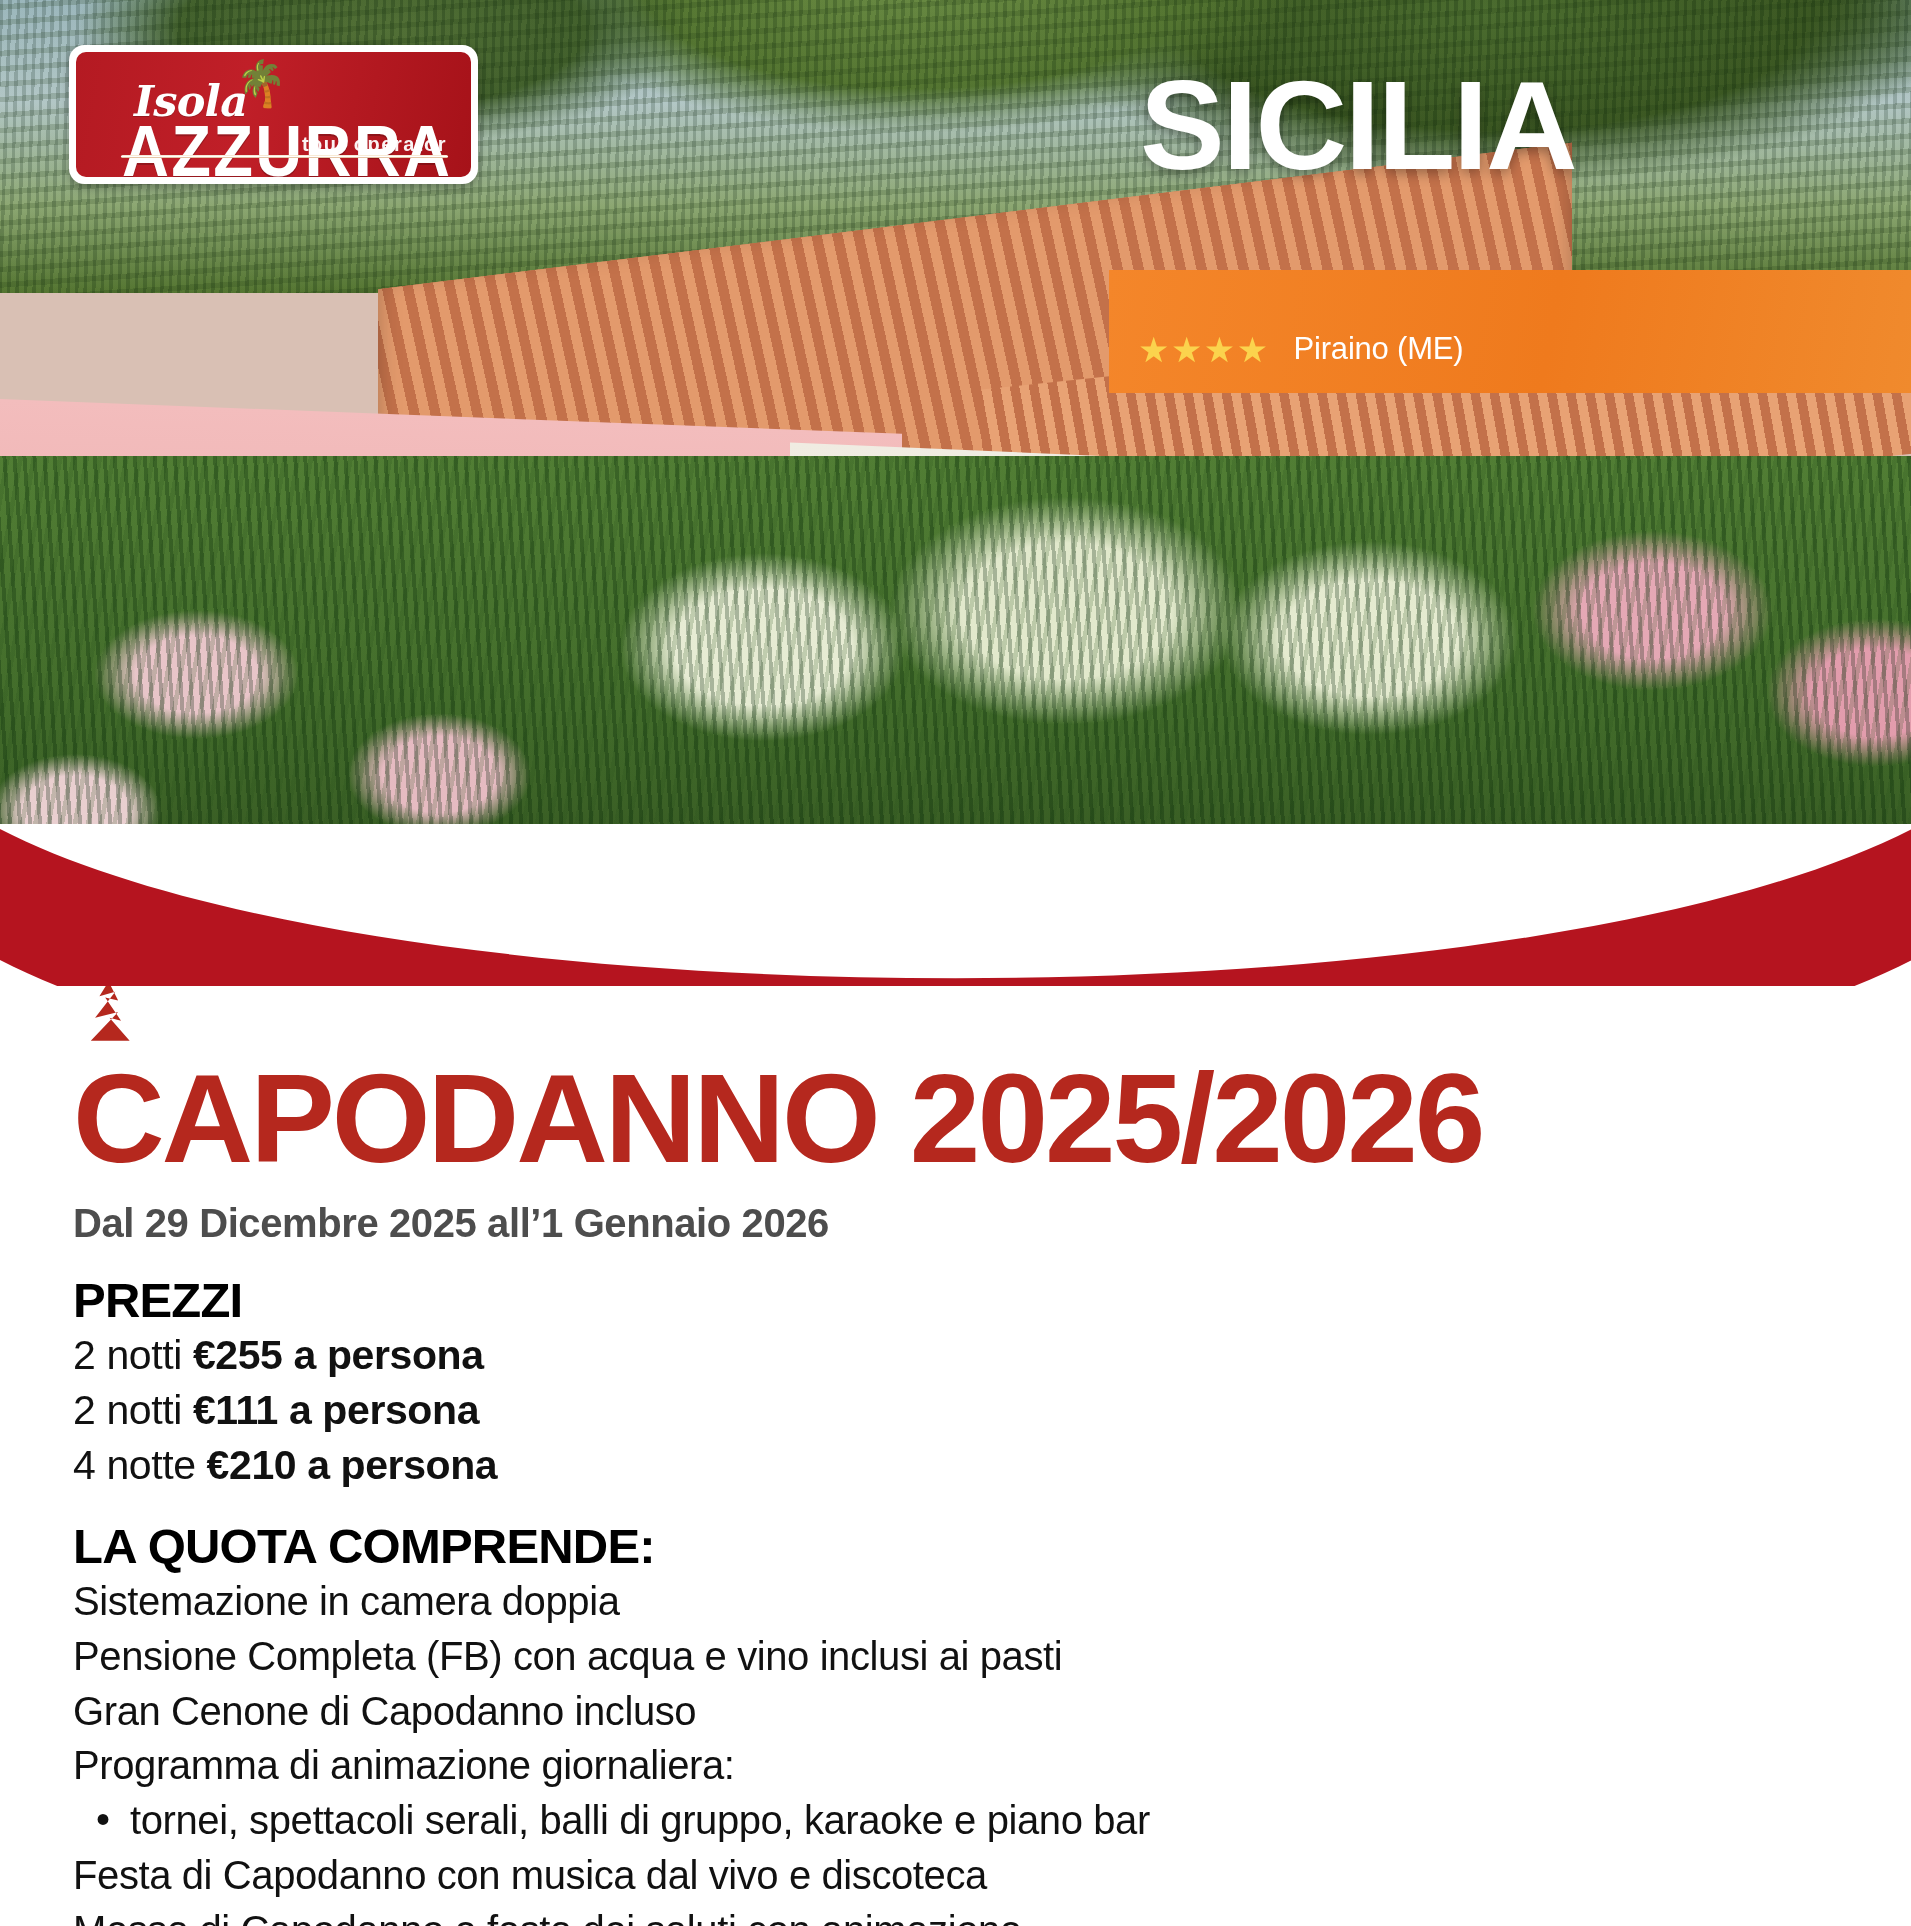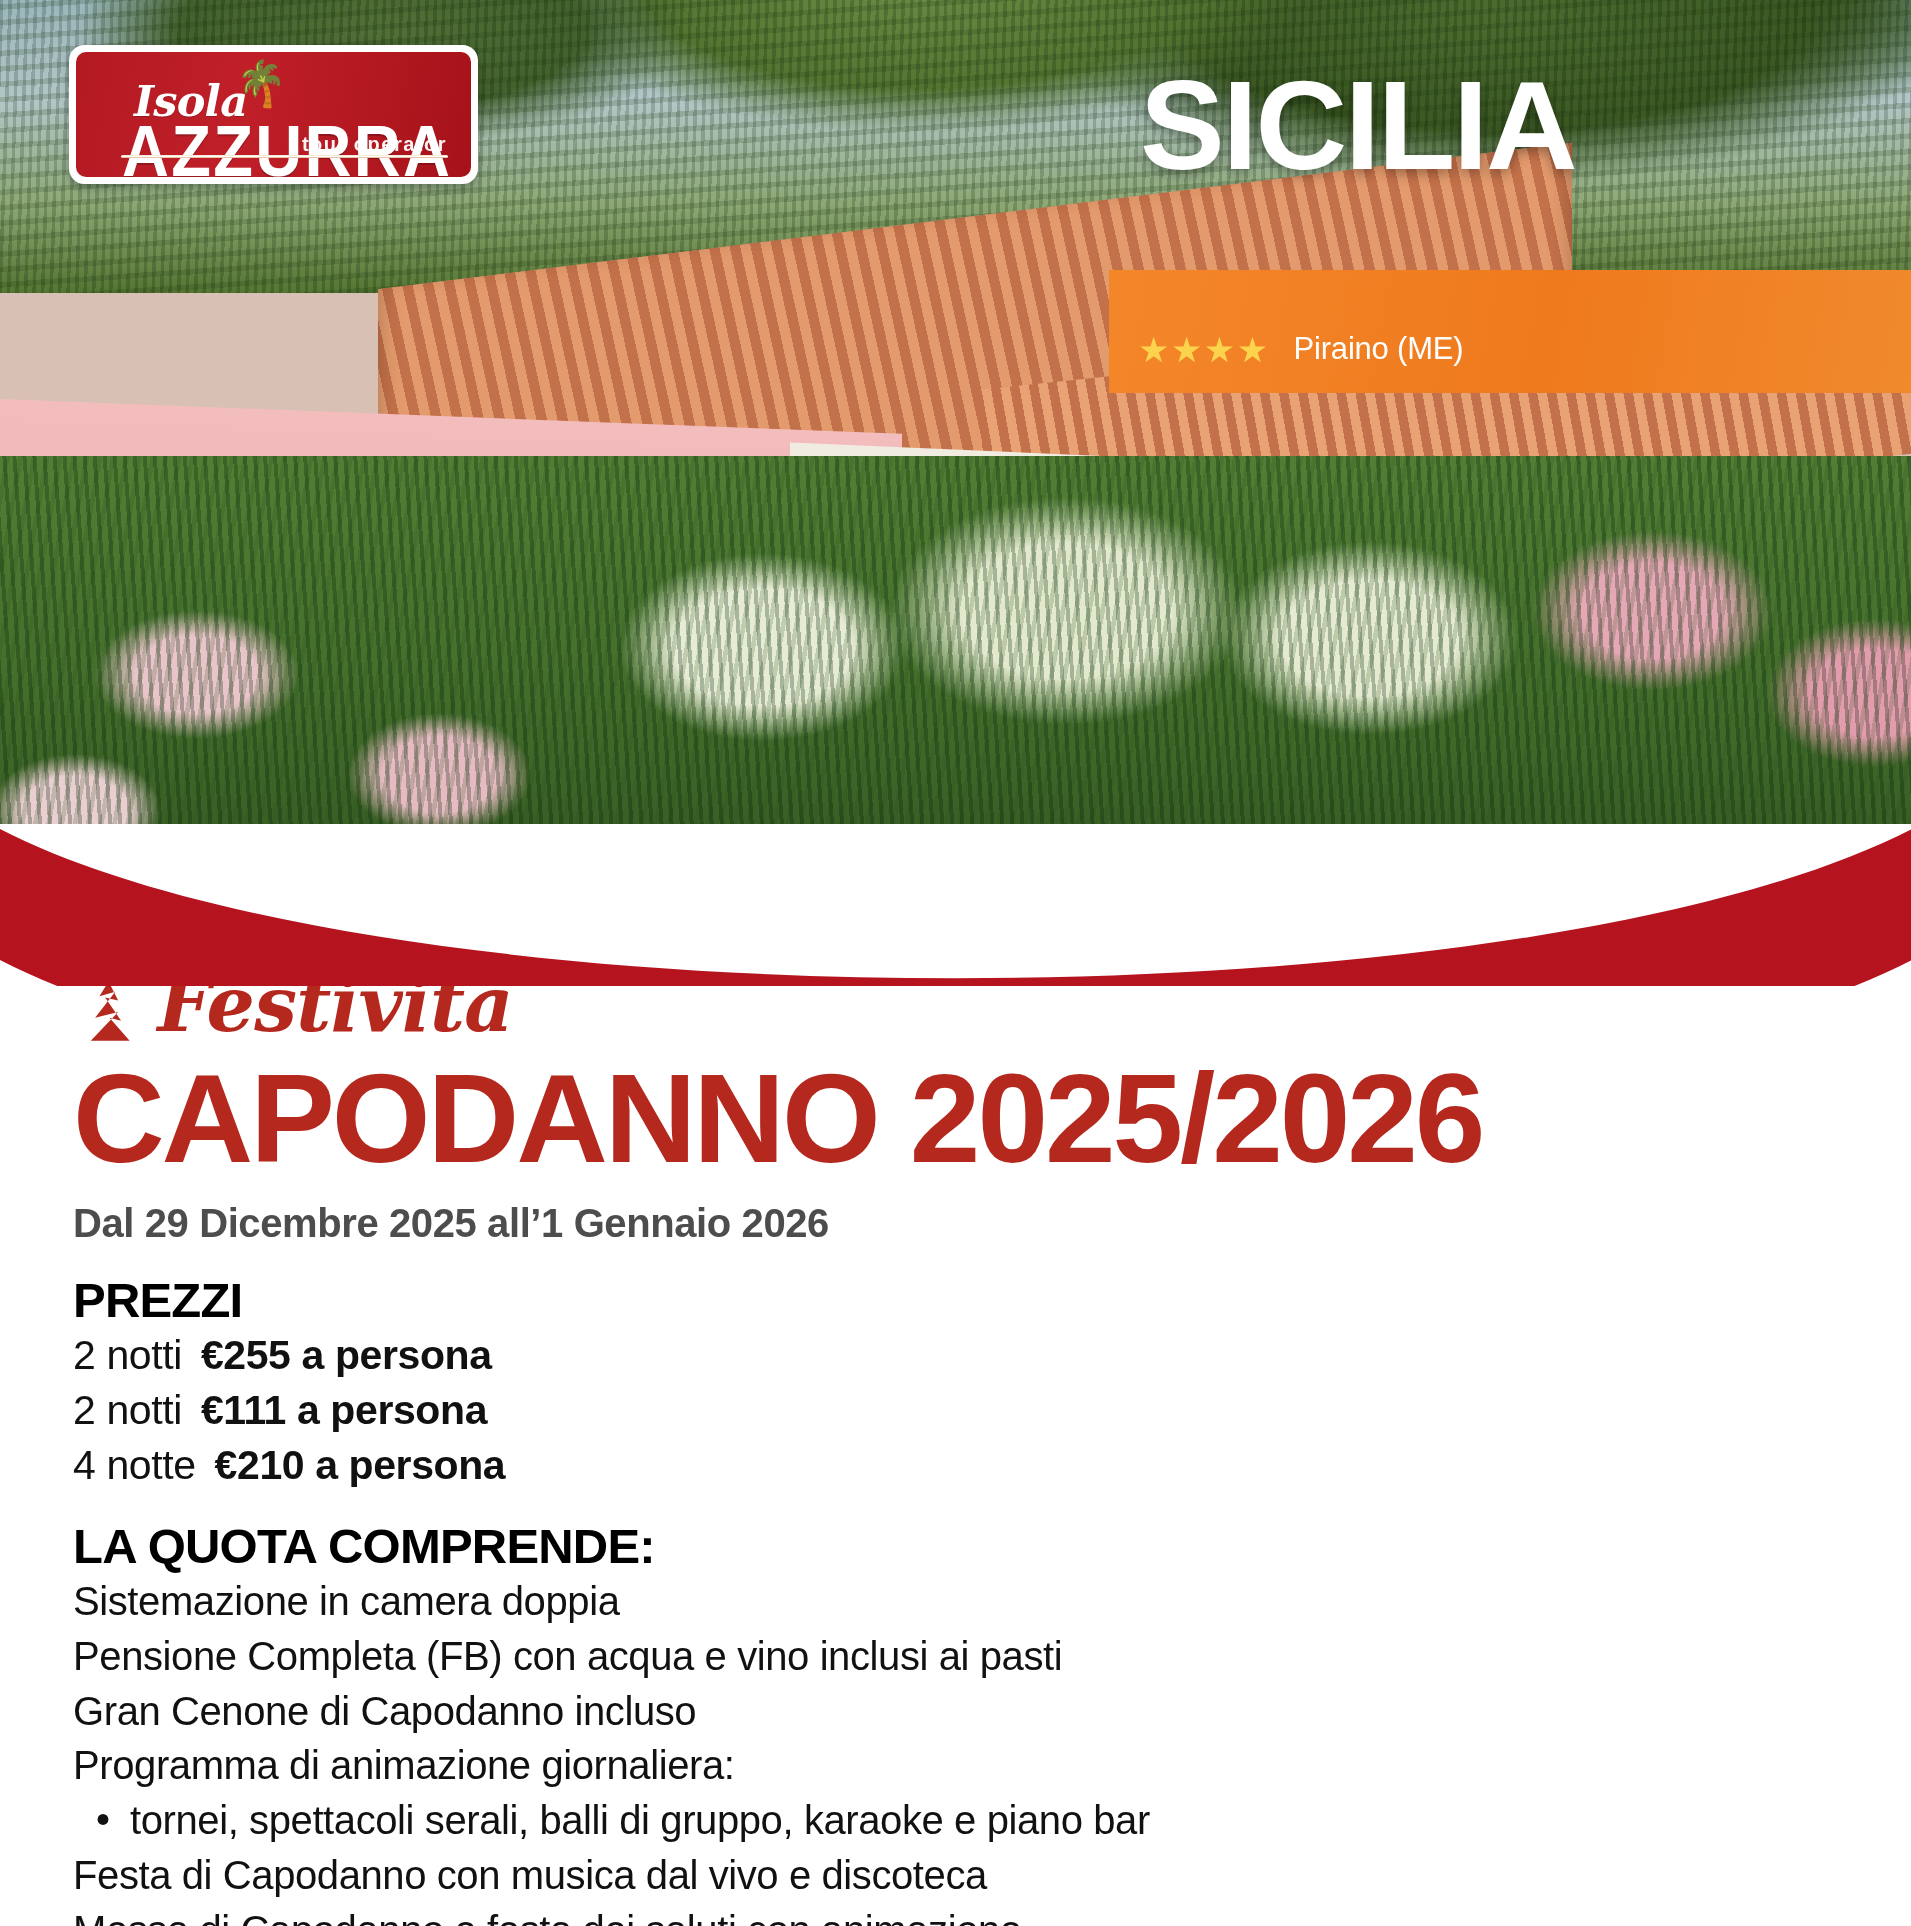--- a/index.html
+++ b/index.html
@@ -314,21 +314,21 @@
     letter-spacing: -0.8px;
     margin-top: 25.4px;
   }
 
   .price-line {
     font-size: 41px;
     color: #111;
     letter-spacing: -0.4px;
     line-height: 1.34;
   }
-  .price-line b { font-weight: 700; margin-left: 8px; }
+  .price-line b { font-weight: 700; }
 
   .body-line {
     font-size: 40px;
     color: #111;
     letter-spacing: -0.4px;
     line-height: 1.37;
   }
   .bullet-line {
     font-size: 40px;
     color: #111;
@@ -401,21 +401,20 @@
     <path d="M -60,-20 C 900,540 4060,540 5023,-20 L 5023,320 C 4060,880 900,880 -60,320 Z" fill="#b5141f"></path>
   </svg>
 </div>
 
 <div class="content pad">
 
   <div class="festivita-row">
     <svg class="tree-icon" viewBox="0 0 100 150">
       <path d="M50 2 L46 26 L52 24 L41 50 L56 46 L36 78 L58 72 L30 108 L62 100 L24 140 L78 140 L50 108 L66 112 L44 80 L62 84 L46 52 L60 54 L50 26 Z" fill="#b5281e"></path>
     </svg>
-    <div class="festivita">Festività</div>
   </div>
 
   <div class="main-title">CAPODANNO 2025/2026</div>
   <div class="date-line">Dal 29 Dicembre 2025 all’1 Gennaio 2026</div>
 
   <div class="sec-head">PREZZI</div>
   <div class="price-line">
     <span>2 notti </span><b>€255 a persona</b>
   </div>
   <div class="price-line">

